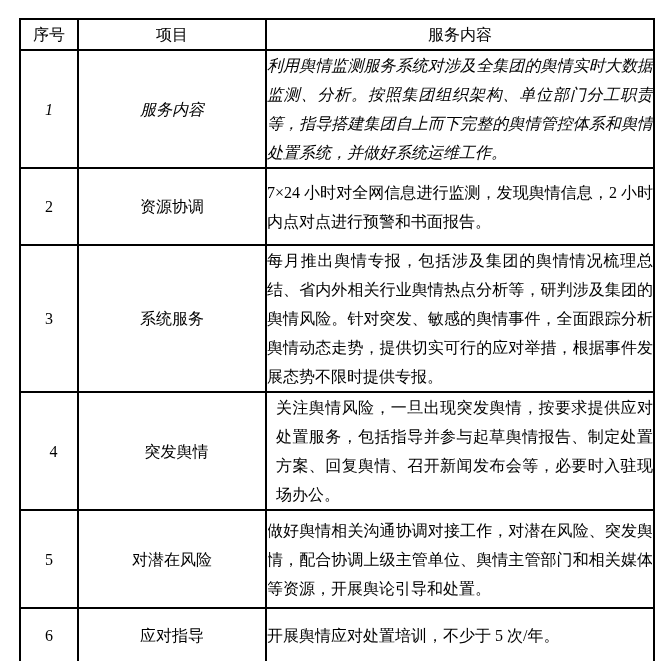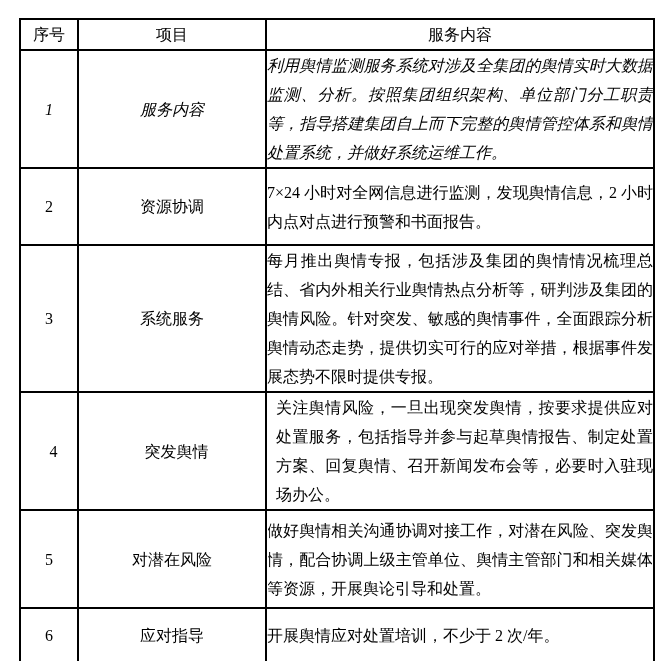--- a/index.html
+++ b/index.html
@@ -100,17 +100,17 @@
           <td class="cell-desc">关注舆情风险，一旦出现突发舆情，按要求提供应对处置服务，包括指导并参与起草舆情报告、制定处置方案、回复舆情、召开新闻发布会等，必要时入驻现场办公。</td>
         </tr>
         <tr>
           <td class="cell-no">5</td>
           <td class="cell-item">对潜在风险</td>
           <td class="cell-desc">做好舆情相关沟通协调对接工作，对潜在风险、突发舆情，配合协调上级主管单位、舆情主管部门和相关媒体等资源，开展舆论引导和处置。</td>
         </tr>
         <tr>
           <td class="cell-no">6</td>
           <td class="cell-item">应对指导</td>
-          <td class="cell-desc">开展舆情应对处置培训，不少于 2 次/年。</td>
+          <td class="cell-desc">开展舆情应对处置培训，不少于 5 次/年。</td>
         </tr>
       </tbody>
   </table>
 </div>
 
 </body></html>

